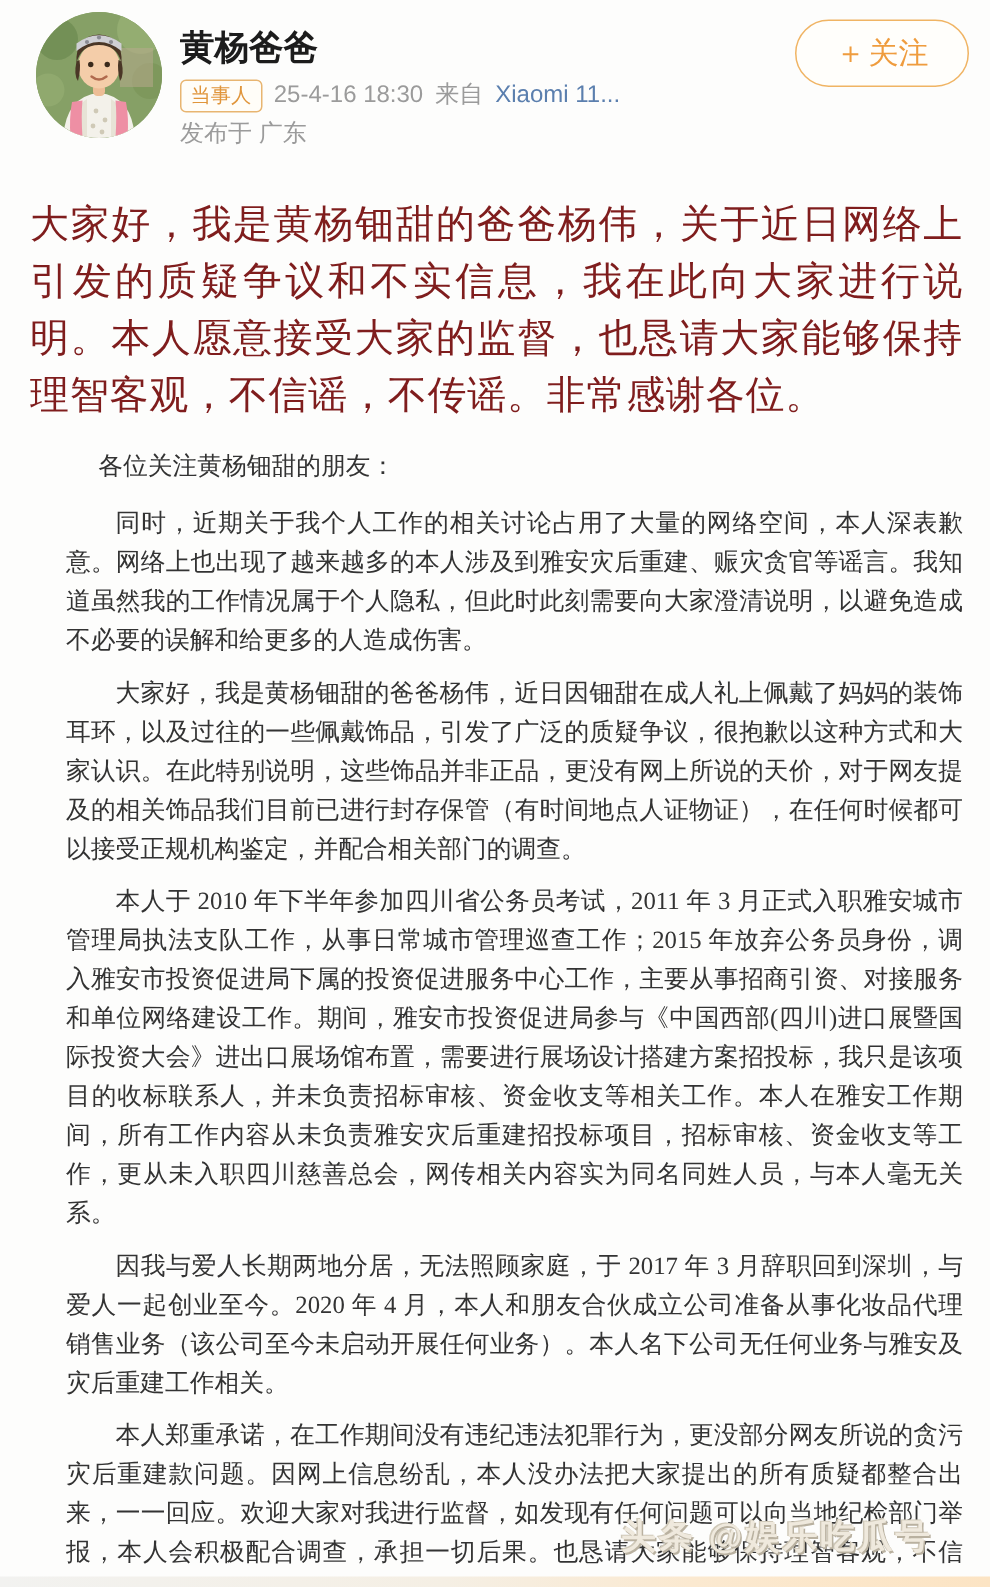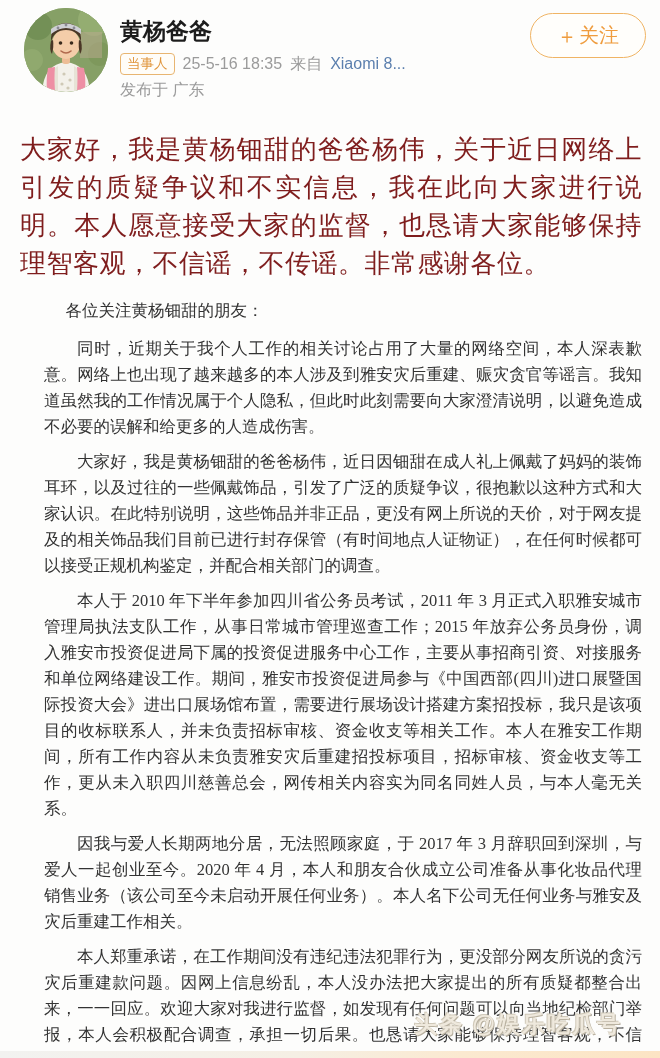--- a/index.html
+++ b/index.html
@@ -176,23 +176,23 @@
         <circle cx="36.5" cy="35" r="1.8" fill="#3a2a1c"></circle>
         <circle cx="47.5" cy="35" r="1.8" fill="#3a2a1c"></circle>
         <path d="M37 43 Q42 47 47 43" stroke="#b06a4e" stroke-width="1.6" fill="none" stroke-linecap="round"></path>
       </svg>
     </div>
 
     <div class="user-block">
       <span class="username">黄杨爸爸</span>
       <div class="meta-line">
         <span class="party-badge">当事人</span>
-        <span>25-5-16 18:35</span>
+        <span>25-4-16 18:30</span>
         <span>来自</span>
-        <span class="source-link">Xiaomi 8...</span>
+        <span class="source-link">Xiaomi 11...</span>
       </div>
       <div class="location-line">发布于 广东</div>
     </div>
 
     <button class="follow-btn">
       <span class="plus">＋</span>
       <span>关注</span>
     </button>
   </div>
 

